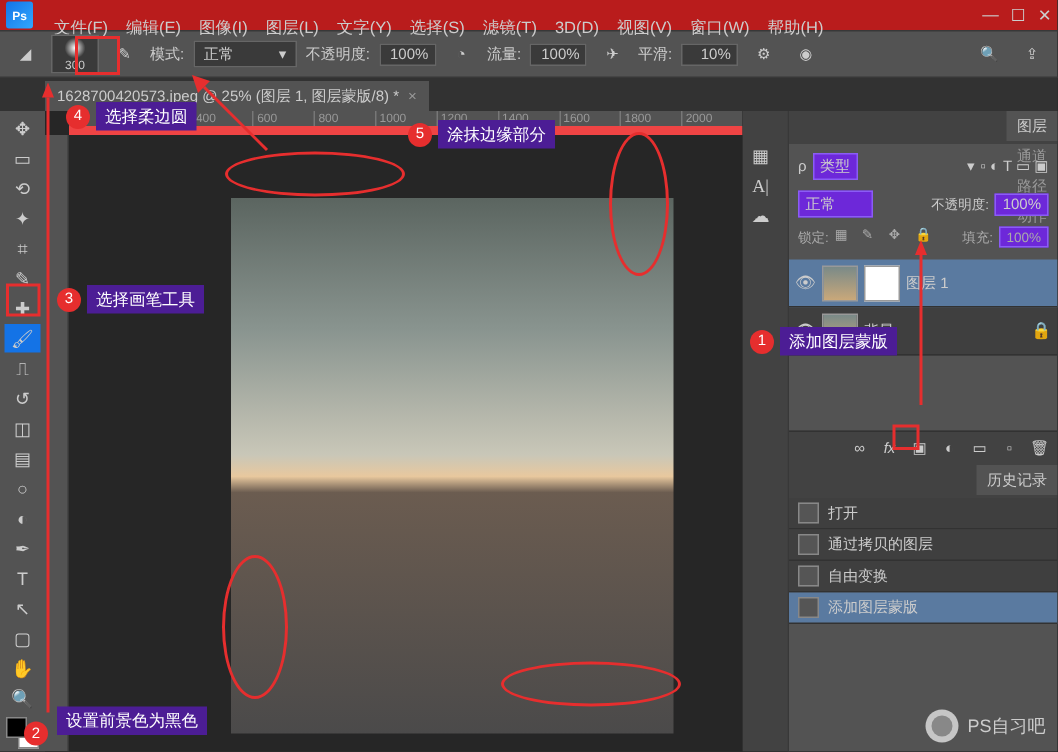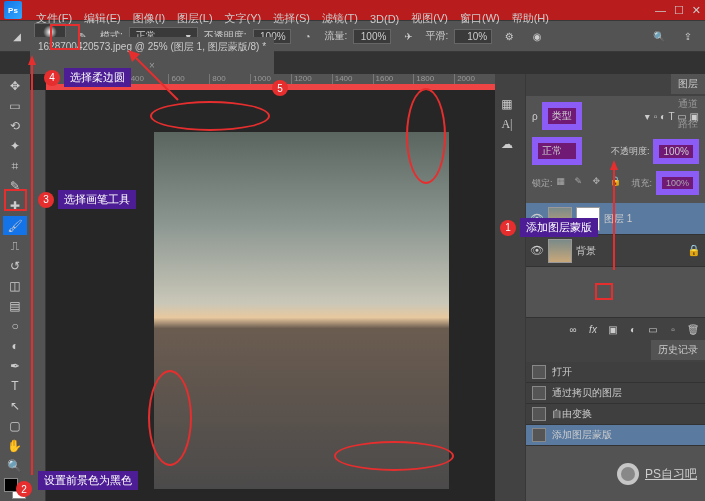--- a/index.html
+++ b/index.html
@@ -13,21 +13,21 @@
 .optbar { height:32px; background:#535353; border-top:1px solid #383838; border-bottom:1px solid #383838; display:flex; align-items:center; padding:0 6px; gap:6px; font-size:10px; }
 .brushprev { width:32px; height:26px; background:#3a3a3a; border:1px solid #666; display:flex; flex-direction:column; align-items:center; justify-content:center; }
 .brushprev .dot { width:14px; height:14px; background:radial-gradient(circle,#fff 0%,rgba(255,255,255,0) 70%); border-radius:50%; }
 .brushprev .sz { font-size:8px; color:#ccc; }
 .opticon { width:22px; height:22px; display:flex; align-items:center; justify-content:center; color:#ccc; }
 .optsel { background:#3a3a3a; border:1px solid #666; padding:1px 6px; font-size:10px; height:18px; color:#ccc; display:flex; align-items:center; }
 .optlabel { font-size:10px; color:#ccc; }
 .optval { background:#3a3a3a; border:1px solid #666; padding:1px 4px; font-size:10px; color:#ccc; width:38px; text-align:right; }
 
 .tabbar { height:22px; background:#323232; display:flex; align-items:flex-end; padding-left:30px; }
-.tab { background:#535353; padding:3px 8px; font-size:10px; color:#ccc; display:flex; align-items:center; gap:6px;flex-direction:column; }
+.tab { background:#535353; padding:3px 8px; font-size:10px; color:#ccc; display:flex; align-items:center; gap:6px; }
 .tab .x { color:#999; font-size:10px; }
 
 .workrow { display:flex; height:427px; }
 .toolcol { width:30px; background:#535353; display:flex; flex-direction:column; align-items:center; padding:2px 0; gap:1px; }
 .tool { width:24px; height:20px; display:flex; align-items:center; justify-content:center; color:#ccc; font-size:12px; }
 .tool.sel { background:#1473e6; }
 .colorswatch { position:relative; width:22px; height:22px; margin-top:2px; }
 .colorswatch .fg { position:absolute; left:0; top:0; width:14px; height:14px; background:#000; border:1px solid #888; }
 .colorswatch .bg { position:absolute; right:0; bottom:0; width:14px; height:14px; background:#fff; border:1px solid #888; }
 
@@ -39,21 +39,21 @@
 
 .panelcol { width:180px; background:#535353; display:flex; flex-direction:column; border-left:1px solid #383838; }
 .panelstrip { width:30px; background:#424242; }
 .panelwrap { display:flex; height:100%; }
 
 .paneltabs { display:flex; background:#424242; height:22px; align-items:flex-end;flex-direction:column; }
 .ptab { padding:3px 7px; font-size:10px; color:#999; }
 .ptab.act { background:#535353; color:#ccc; }
 
 .panelbody { padding:4px 6px; font-size:10px; }
-.ddl { background:#701a75; border:6px solid #8b5cf6; padding:1px 4px; margin:2px 0; display:inline-block; }
+.ddl { background:#6d28d9; border:1px solid #8b5cf6; padding:1px 4px; margin:2px 0; display:inline-block; }
 .lockrow { display:flex; gap:4px; align-items:center; font-size:9px; color:#aaa; padding:2px 0;justify-content:center; }
 .lockrow .ic { width:14px; height:14px; }
 
 .layerlist { }
 .layer { display:flex; align-items:center; background:#3f3f3f; border-bottom:1px solid #323232; padding:2px 4px; gap:4px; height:32px; }
 .layer.sel { background:#5a7aa0; }
 .layer .eye { width:14px; color:#ccc; font-size:11px;}
 .layer .thumb { width:24px; height:24px; background:linear-gradient(#7a8a88,#c9a87a); border:1px solid #999; }
 .layer .mask { width:24px; height:24px; background:#fff; border:1px solid #999; }
 .layer .name { font-size:10px; }
@@ -66,21 +66,21 @@
 .history .hic { width:14px; height:14px; border:1px solid #888; background:#555; }
 
 
 .callout { position:absolute; display:flex; align-items:center; gap:4px; z-index:50; }
 .cnum { width:16px; height:16px; background:#e62e2e; border-radius:50%; color:#fff; font-size:10px; display:flex; align-items:center; justify-content:center; }
 .clab { background:#4c1d95; color:#fff; padding:2px 6px; font-size:11px; white-space:nowrap; }
 .arrow { position:absolute; z-index:49; }
 .oval { position:absolute; border:2px solid #e62e2e; border-radius:50%; z-index:48; }
 .redbox { position:absolute; border:2px solid #e62e2e; z-index:48; }
 
-.watermark { position:absolute; right:8px; bottom:16px; display:flex; align-items:center; gap:6px; color:#ccc; font-size:12px; z-index:60;text-decoration:underline; }
+.watermark { position:absolute; right:8px; bottom:6px; display:flex; align-items:center; gap:6px; color:#ccc; font-size:12px; z-index:60; }
 .watermark .wcirc { width:22px; height:22px; background:#c6c6c6; border-radius:50%; display:flex; align-items:center; justify-content:center; }
 .watermark .wcirc .inner{ width:14px; height:14px; background:#888; border-radius:50%; }
 </style>
 </head>
 <body>
 
 <div class="menubar">
   <div class="logo">Ps</div>
   <div class="mitem">文件(F)</div>
   <div class="mitem">编辑(E)</div>
@@ -300,20 +300,21 @@
 <div class="callout" style="left:38px;top:190px">
     <div class="cnum">3</div>
     <div class="clab">选择画笔工具</div>
   </div>
 <div class="callout" style="left:44px;top:68px">
     <div class="cnum">4</div>
     <div class="clab">选择柔边圆</div>
   </div>
 <div class="callout" style="left:272px;top:80px">
     <div class="cnum">5</div>
+    <div class="clab">涂抹边缘部分</div>
   </div>
 <div class="callout" style="left:500px;top:218px">
     <div class="cnum">1</div>
     <div class="clab">添加图层蒙版</div>
   </div>
 
 <div class="watermark">
   <div class="wcirc">
       <div class="inner"></div>
     </div>

